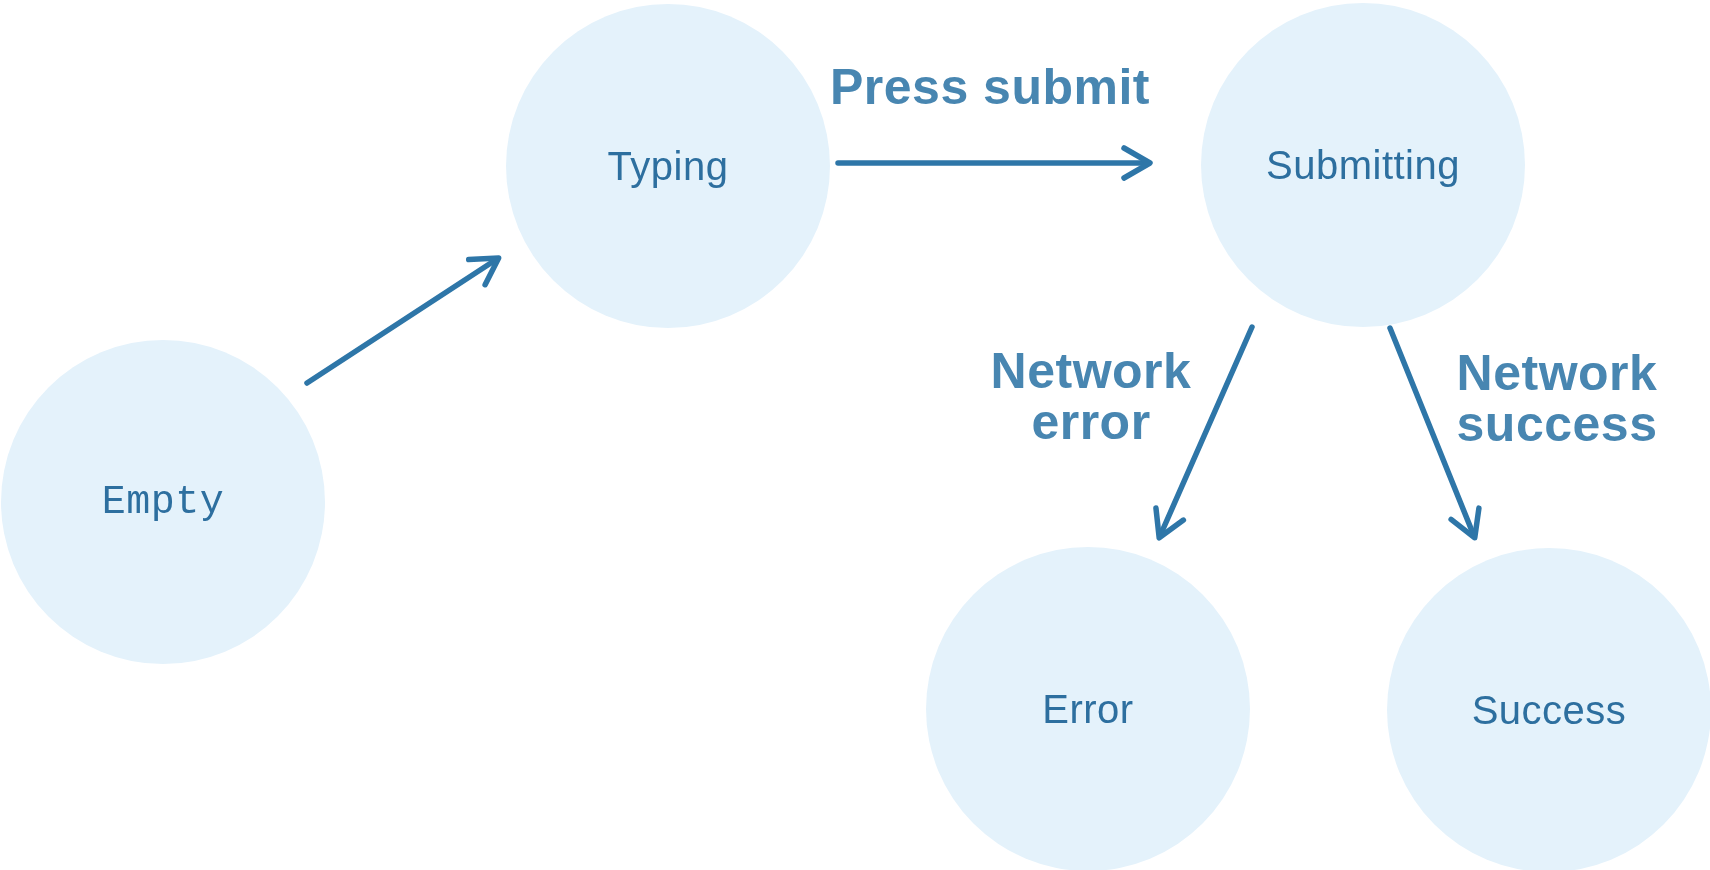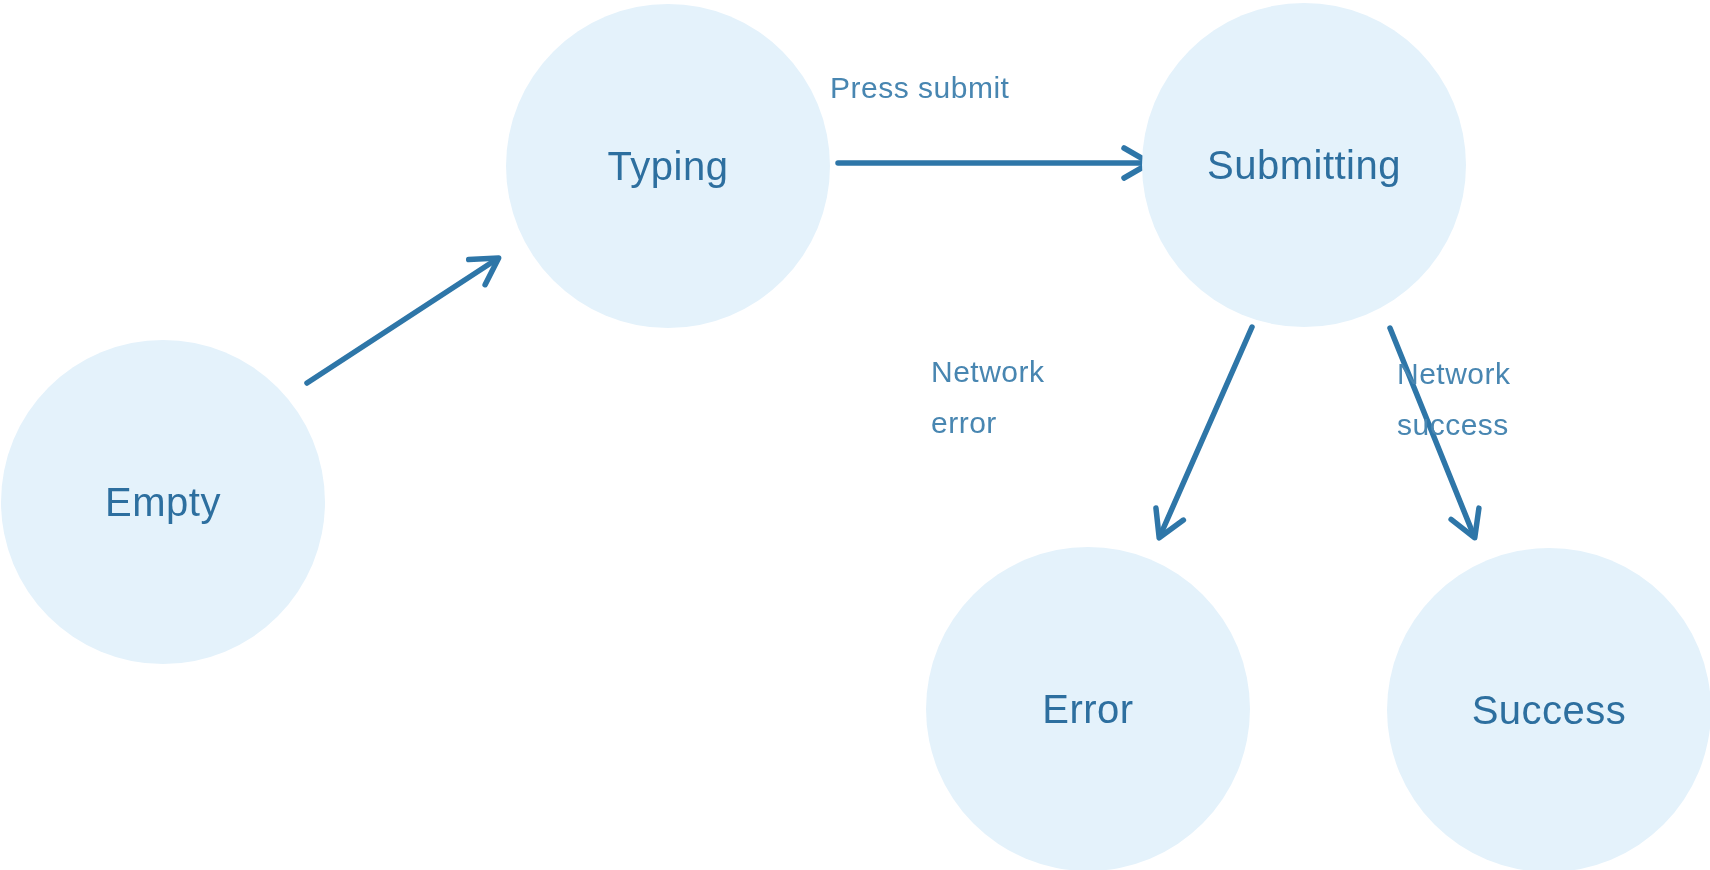--- a/index.html
+++ b/index.html
@@ -42,24 +42,26 @@
   .arrow-stroke {
     stroke: var(--arrow, #2e76a8);
     stroke-width: 5.5;
     fill: none;
     stroke-linecap: round;
     stroke-linejoin: round;
   }
   .edge-label {
     position: absolute;
     width: 320px;
+    text-align: center;
     color: var(--edge-text, #4886b1);
-    font-size: 30px;
+    font-size: 50px;
     line-height: 51px;
     letter-spacing: 0.5px;
+    font-weight: bold;
   }
   .edge-label span {
     display: block;
     white-space: nowrap;
   }
 </style>
 </head>
 <body>
 
 <div id="canvas" style="background: rgb(255, 255, 255);">
@@ -69,29 +71,29 @@
       <marker id="arrowhead" viewBox="0 0 40 40" refX="31" refY="20" markerWidth="40" markerHeight="40" orient="auto" markerUnits="userSpaceOnUse">
         <path d="M7,5 L33,20 L7,35" class="arrow-stroke"></path>
       </marker>
     </defs>
     <line x1="307" y1="383" x2="497" y2="259" class="arrow-stroke" marker-end="url(#arrowhead)"></line>
     <line x1="838" y1="163" x2="1148" y2="163" class="arrow-stroke" marker-end="url(#arrowhead)"></line>
     <line x1="1252" y1="327" x2="1160" y2="536" class="arrow-stroke" marker-end="url(#arrowhead)"></line>
     <line x1="1390" y1="328" x2="1474" y2="536" class="arrow-stroke" marker-end="url(#arrowhead)"></line>
   </svg>
 
-  <div class="node" style="left:1px; top:340px;">
+  <div class="node" style="left:1px; top:340px;font-family:Liberation Mono, monospace;">
     <span class="node-label">Empty</span>
   </div>
 
   <div class="node" style="left:506px; top:4px;">
     <span class="node-label">Typing</span>
   </div>
 
-  <div class="node" style="left:1142px; top:3px;">
+  <div class="node" style="left:1201px; top:3px;">
     <span class="node-label">Submitting</span>
   </div>
 
   <div class="node" style="left:926px; top:547px;">
     <span class="node-label">Error</span>
   </div>
 
   <div class="node" style="left:1387px; top:548px;">
     <span class="node-label">Success</span>
   </div>

